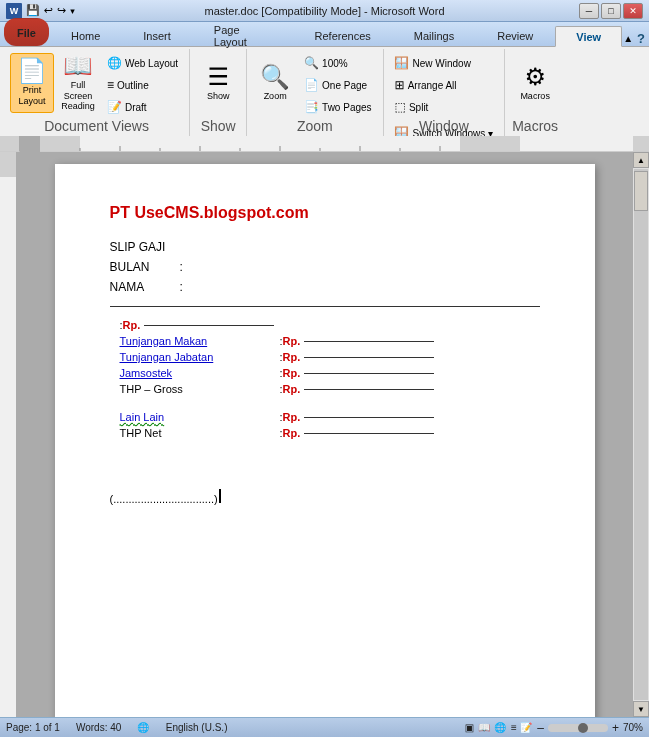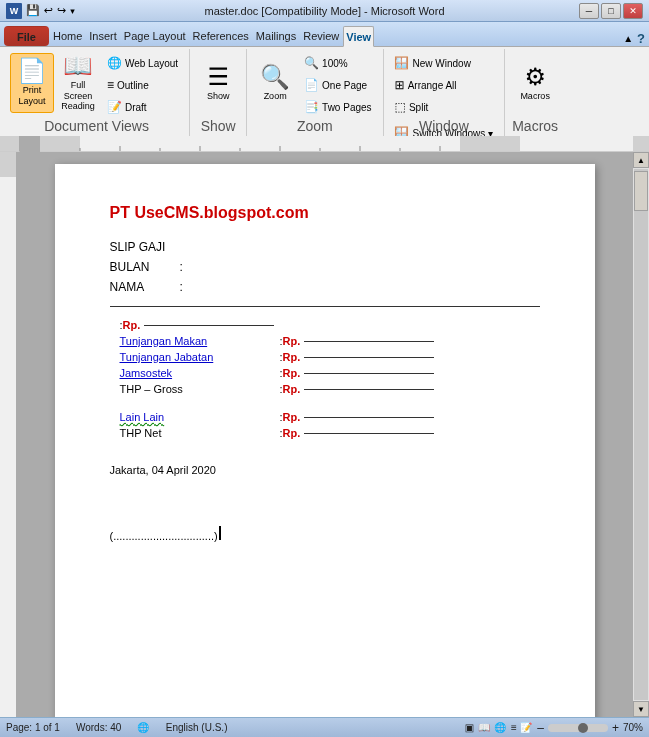--- a/index.html
+++ b/index.html
@@ -26,21 +26,21 @@
     
     .ribbon-tabs {
       display: flex;
       align-items: flex-end;
       background: linear-gradient(to bottom, #cde0f7, #b0caeb);
       height: 24px;
       padding-left: 4px;
       gap: 1px;
     }
     .ribbon-tab {
-      padding: 2px 2px;
+      padding: 2px 20px;
       font-size: 11px;
       cursor: pointer;
       height: 21px;
       display: flex;
       align-items: center;
       border: 1px solid transparent;
       border-bottom: none;
       border-radius: 2px 2px 0 0;
     }
     .ribbon-tab.active {
@@ -50,23 +50,23 @@
       font-weight: bold;
       color: #00528c;
       margin-bottom: -1px;
       text-align: center;
     }
     .ribbon-tab:not(.active) { color: #222; }
     .file-tab {
       background: linear-gradient(to bottom, #c1392b, #a93226);
       color: white;
       padding: 2px 12px;
-      height: 20px;
+      height: 28px;
       font-weight: bold;
-      border-radius: 4px;
+      border-radius: 12px;
     }
 
     
     .ribbon-content {
       display: flex;
       background: #f0f0f0;
       padding: 2px 4px 0 4px;
       height: 90px;
       border-top: 1px solid #aaa;
     }
@@ -481,21 +481,20 @@
 
         <div class="salary-row">
           <span class="salary-label no-link">THP Net</span>
           <span>: </span>
           <span class="salary-rp">Rp.</span>
           <span class="salary-underline"></span>
         </div>
 
       </div>
 
-      <div class="doc-date" style="margin-top:25px;">Jakarta, 04 April 2020</div>
 
       <div class="doc-signature">
         <div style="margin-top:50px;">
           <span>(.................................)</span><span style="border-left:2px solid #000; height:14px; display:inline-block; margin-left:1px;"></span>
         </div>
       </div>
 
     </div>
   </div>
 

